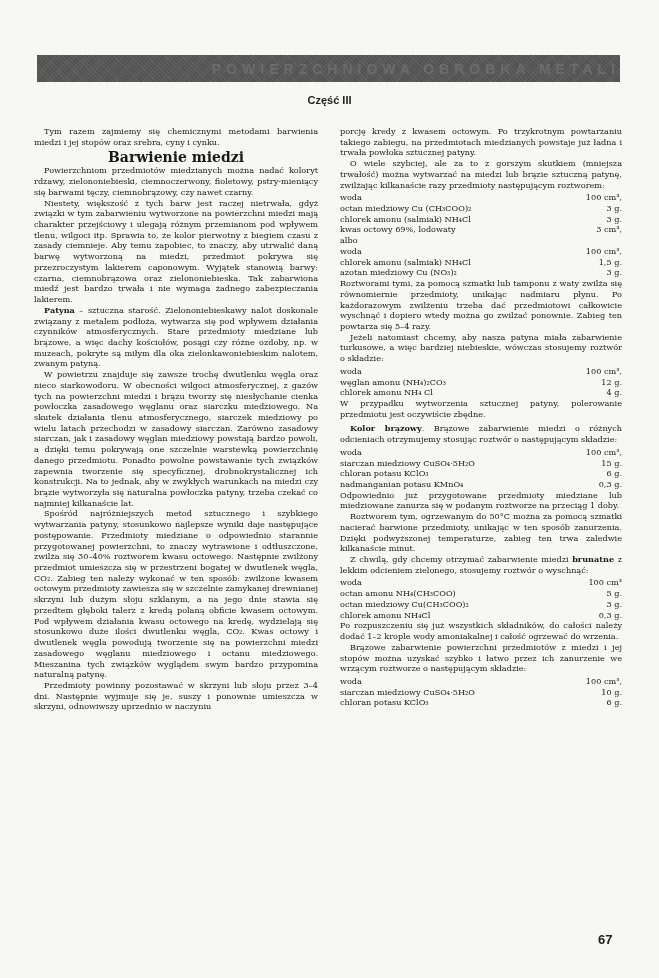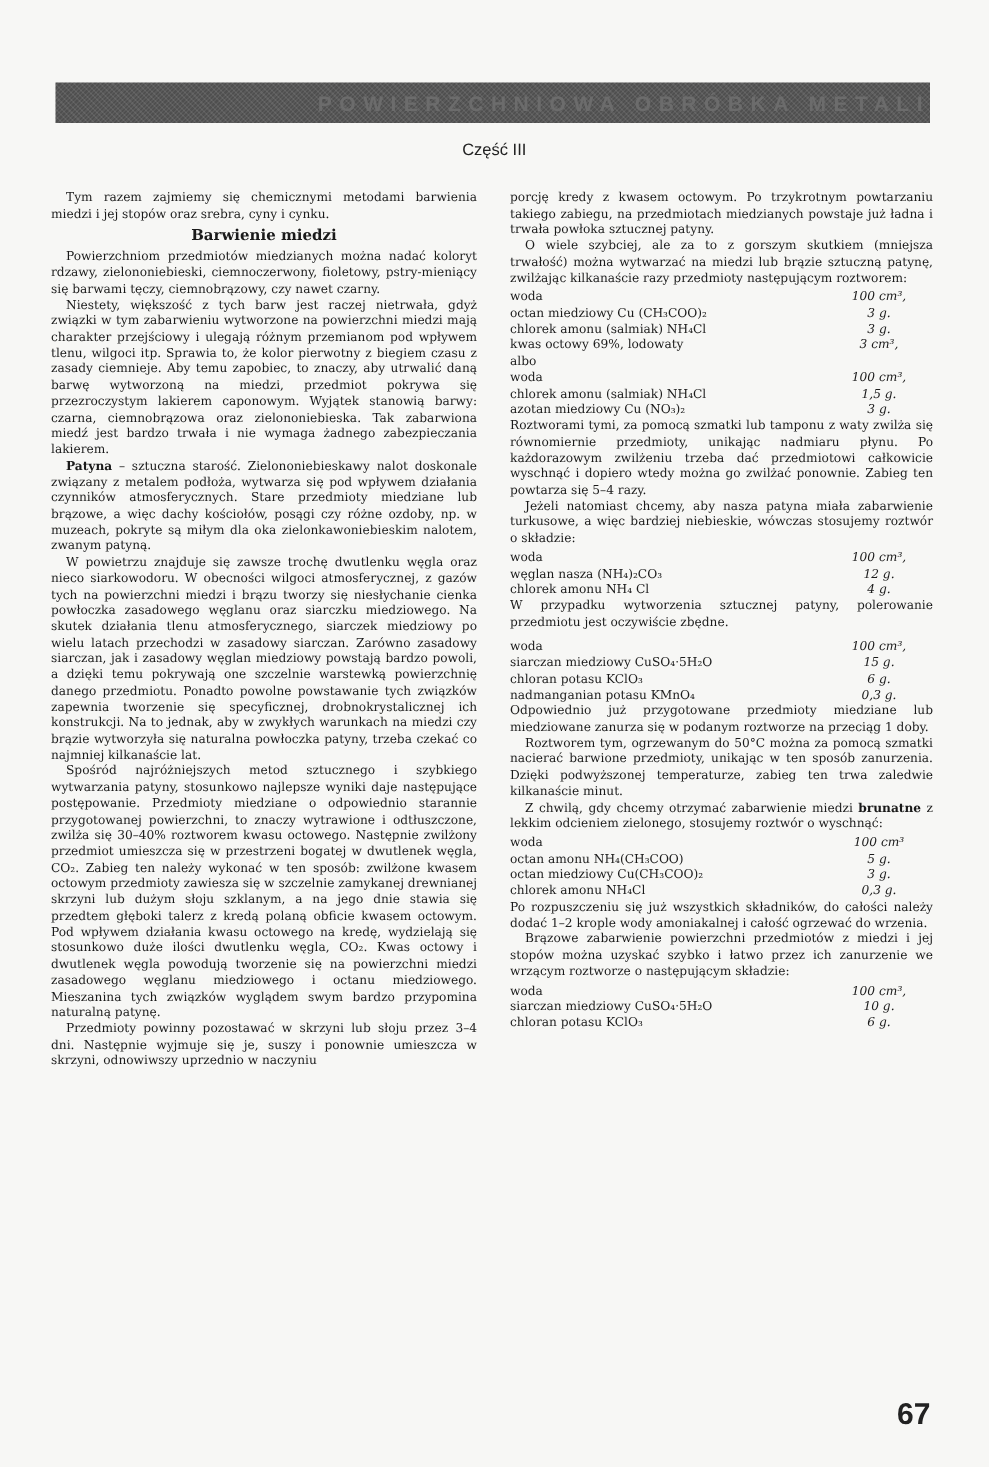--- a/index.html
+++ b/index.html
@@ -17,44 +17,44 @@
       repeating-linear-gradient(45deg, rgba(255,255,255,0.07) 0 1px, transparent 1px 3px),
       repeating-linear-gradient(-45deg, rgba(0,0,0,0.12) 0 1px, transparent 1px 2px);
     display: flex; align-items: center; justify-content: flex-end;
   }
   .header-band span {
     font-family: "Liberation Sans", sans-serif; font-weight: bold;
     font-size: 14px; letter-spacing: 5px; color: #6c6c6c;
   }
   .part-title {
     position: absolute; left: 0; width: 659px; top: 94px; text-align: center;
-    font-family: "Liberation Sans", sans-serif; font-weight: normal; font-size: 11px; color: #222;
+    font-family: "Liberation Sans", sans-serif; font-weight: bold; font-size: 11px; color: #222;
   }
   .col {
     position: absolute; top: 126px;
     font-size: 8.15px; line-height: 10.72px;
     text-align: justify;
   }
   .col.left { left: 34px; width: 284px; }
   .col.right { left: 340px; width: 282px; }
   .col p { margin: 0; text-indent: 10px; hyphens: manual; }
   .col p.noindent { text-indent: 0; }
   .col h3 {
-    margin: 5px 0 2px 0; font-size: 10px; font-weight: bold; text-align: center; line-height: 11px;
+    margin: 5px 0 2px 0; font-size: 14px; font-weight: bold; text-align: center; line-height: 11px;
   }
   .recipe { margin: 2px 0 0 0; }
   .recipe .row { display: flex; justify-content: space-between; height: 10.72px; }
   .recipe .row .name { white-space: nowrap; }
-  .recipe .row .amt { width: 72px; text-align: center; white-space: nowrap; font-style: italic; }
+  .recipe .row .amt { width: 72px; text-align: right; white-space: nowrap; }
   .recipe .row.single .name { flex: 1; }
   b { font-weight: bold; }
   .gap { height: 4px; }
   .page-number {
     position: absolute; left: 598px; top: 932px;
-    font-family: "Liberation Sans", sans-serif; font-weight: bold; font-size: 20px; color: #222;
+    font-family: "Liberation Sans", sans-serif; font-weight: bold; font-size: 13px; color: #222;
   }
 </style>
 </head>
 <body>
 
 <div class="header-band">
   <span>POWIERZCHNIOWA OBRÓBKA METALI</span>
 </div>
 <div class="part-title">Część III</div>
 
@@ -109,31 +109,32 @@
 
   <p class="noindent">Roztworami tymi, za pomocą szmatki lub tamponu z waty zwilża się równomiernie przedmioty, unikając nadmiaru płynu. Po każdorazowym zwilżeniu trzeba dać przedmiotowi całkowicie wyschnąć i dopiero wtedy można go zwilżać ponownie. Zabieg ten powtarza się 5–4 razy.</p>
   <p>Jeżeli natomiast chcemy, aby nasza patyna miała zabarwienie turkusowe, a więc bardziej niebieskie, wówczas stosujemy roztwór o składzie:</p>
 
   <div class="recipe">
     <div class="row">
         <span class="name">woda</span>
         <span class="amt">100 cm³,</span>
       </div>
     <div class="row">
-        <span class="name">węglan nasza (NH₄)₂CO₃</span>
+        <span class="name">węglan amonu (NH₄)₂CO₃</span>
         <span class="amt">12 g.</span>
       </div>
     <div class="row">
         <span class="name">chlorek amonu NH₄ Cl</span>
         <span class="amt">4 g.</span>
       </div>
   </div>
 
   <p class="noindent">W przypadku wytworzenia sztucznej patyny, polerowanie przedmiotu jest oczywiście zbędne.</p>
   <div class="gap"></div>
+  <p><b>Kolor brązowy</b><span>. Brązowe zabarwienie miedzi o różnych odcieniach otrzymujemy stosując roztwór o następującym składzie:</span></p>
 
   <div class="recipe">
     <div class="row">
         <span class="name">woda</span>
         <span class="amt">100 cm³,</span>
       </div>
     <div class="row">
         <span class="name">siarczan miedziowy  CuSO₄·5H₂O</span>
         <span class="amt">15 g.</span>
       </div>

